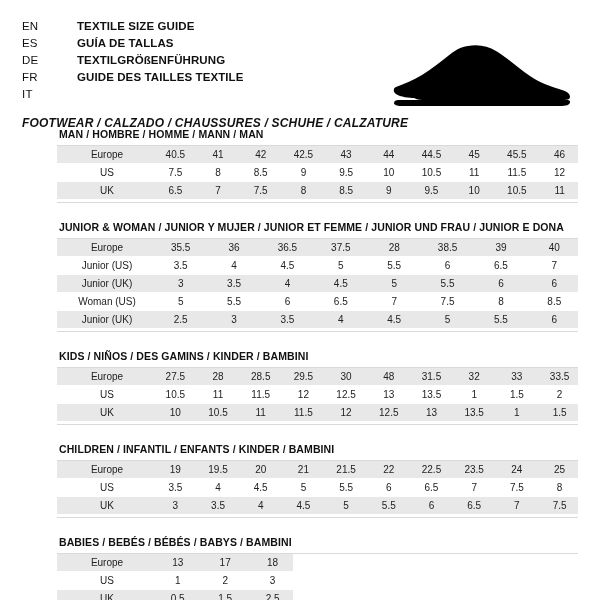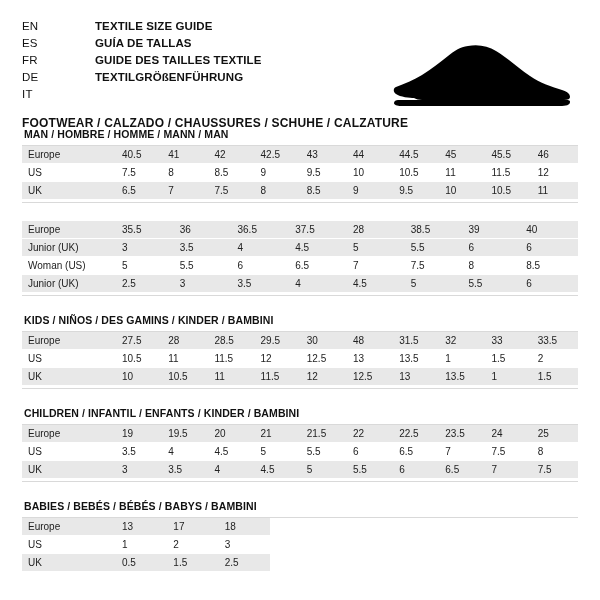--- a/index.html
+++ b/index.html
@@ -28,64 +28,67 @@
     height: 92px;
   }
   .lang-list {
     display: block;
   }
   .lang-row {
     display: flex;
     align-items: baseline;
     line-height: 16px;
     margin-bottom: 1px;
+    gap: 17px;
   }
   .lang-code {
     width: 38px;
     font-size: 11.5px;
     font-weight: 400;
     letter-spacing: 0.2px;
   }
   .lang-title {
     font-size: 11.5px;
     font-weight: 700;
     letter-spacing: 0.1px;
-    margin-left: 35px;
   }
 
   .shoe {
     position: absolute;
     top: 24px;
     right: 6px;
     width: 180px;
     height: 70px;
   }
 
   .footwear-title {
     margin-top: 14px;
     font-size: 12px;
     font-weight: 700;
     letter-spacing: 0.2px;
+    font-style: italic;
   }
 
   
   .section {
     margin-top: 18px;
+    margin-left: 35px;
   }
   .section-title {
     font-size: 10.5px;
     font-weight: 700;
     letter-spacing: 0.1px;
     padding: 0 0 5px 2px;
     border-bottom: 1px solid #d9d9d9;
   }
   table.size-table {
     border-collapse: collapse;
     width: 100%;
     table-layout: fixed;
+    text-align: center;
   }
   table.size-table td {
     font-size: 10px;
     height: 15px;
     padding: 1px 0 1px 6px;
     border-bottom: 1px solid #ffffff;
     color: #222;
     white-space: nowrap;
   }
   table.size-table tr.shaded td {
@@ -115,26 +118,26 @@
     <div class="lang-list">
       <div class="lang-row">
         <span class="lang-code">EN</span>
         <span class="lang-title">TEXTILE SIZE GUIDE</span>
       </div>
       <div class="lang-row">
         <span class="lang-code">ES</span>
         <span class="lang-title">GUÍA DE TALLAS</span>
       </div>
       <div class="lang-row">
+        <span class="lang-code">DE</span>
+        <span class="lang-title">TEXTILGRÖßENFÜHRUNG</span>
+      </div>
+      <div class="lang-row">
         <span class="lang-code">FR</span>
         <span class="lang-title">GUIDE DES TAILLES TEXTILE</span>
-      </div>
-      <div class="lang-row">
-        <span class="lang-code">DE</span>
-        <span class="lang-title">TEXTILGRÖßENFÜHRUNG</span>
       </div>
       <div class="lang-row">
         <span class="lang-code">IT</span>
       </div>
     </div>
 
     <div class="shoe">
       <svg viewBox="0 0 180 70" width="180" height="70" aria-hidden="true">
         <path fill="#000000" d="M22 56 C18 56 8 55 4 52 C1 50 1 46 4 45 C12 42 22 38 30 33 C40 27 48 20 56 14 C62 9 68 5 76 4 C86 2 96 4 104 9 C116 16 126 26 138 34 C148 41 160 45 170 48 C176 50 178 52 178 55 C178 57 176 58 172 58 L30 58 C27 58 24 57 22 56 Z"></path>
         <path fill="#000000" d="M6 58 C4 58 2 59 2 61 C2 63 5 64 9 64 L168 64 C174 64 178 63 178 60 C178 58 176 58 172 58 Z"></path>
@@ -186,32 +189,44 @@
         <td>10</td>
         <td>10.5</td>
         <td>11</td>
       </tr>
     </tbody>
       </table>
     <div class="sep"></div>
   </div>
 
   <div class="section">
+    <div class="section-title">JUNIOR &amp; WOMAN / JUNIOR Y MUJER / JUNIOR ET FEMME / JUNIOR UND FRAU / JUNIOR E DONA</div>
     <table class="size-table">
       <tbody>
           <tr class="shaded">
         <td class="label-cell">Europe</td>
         <td>35.5</td>
         <td>36</td>
         <td>36.5</td>
         <td>37.5</td>
         <td>28</td>
         <td>38.5</td>
         <td>39</td>
         <td>40</td>
+      </tr>
+      <tr class="plain">
+        <td class="label-cell">Junior (US)</td>
+        <td>3.5</td>
+        <td>4</td>
+        <td>4.5</td>
+        <td>5</td>
+        <td>5.5</td>
+        <td>6</td>
+        <td>6.5</td>
+        <td>7</td>
       </tr>
       <tr class="shaded">
         <td class="label-cell">Junior (UK)</td>
         <td>3</td>
         <td>3.5</td>
         <td>4</td>
         <td>4.5</td>
         <td>5</td>
         <td>5.5</td>
         <td>6</td>

